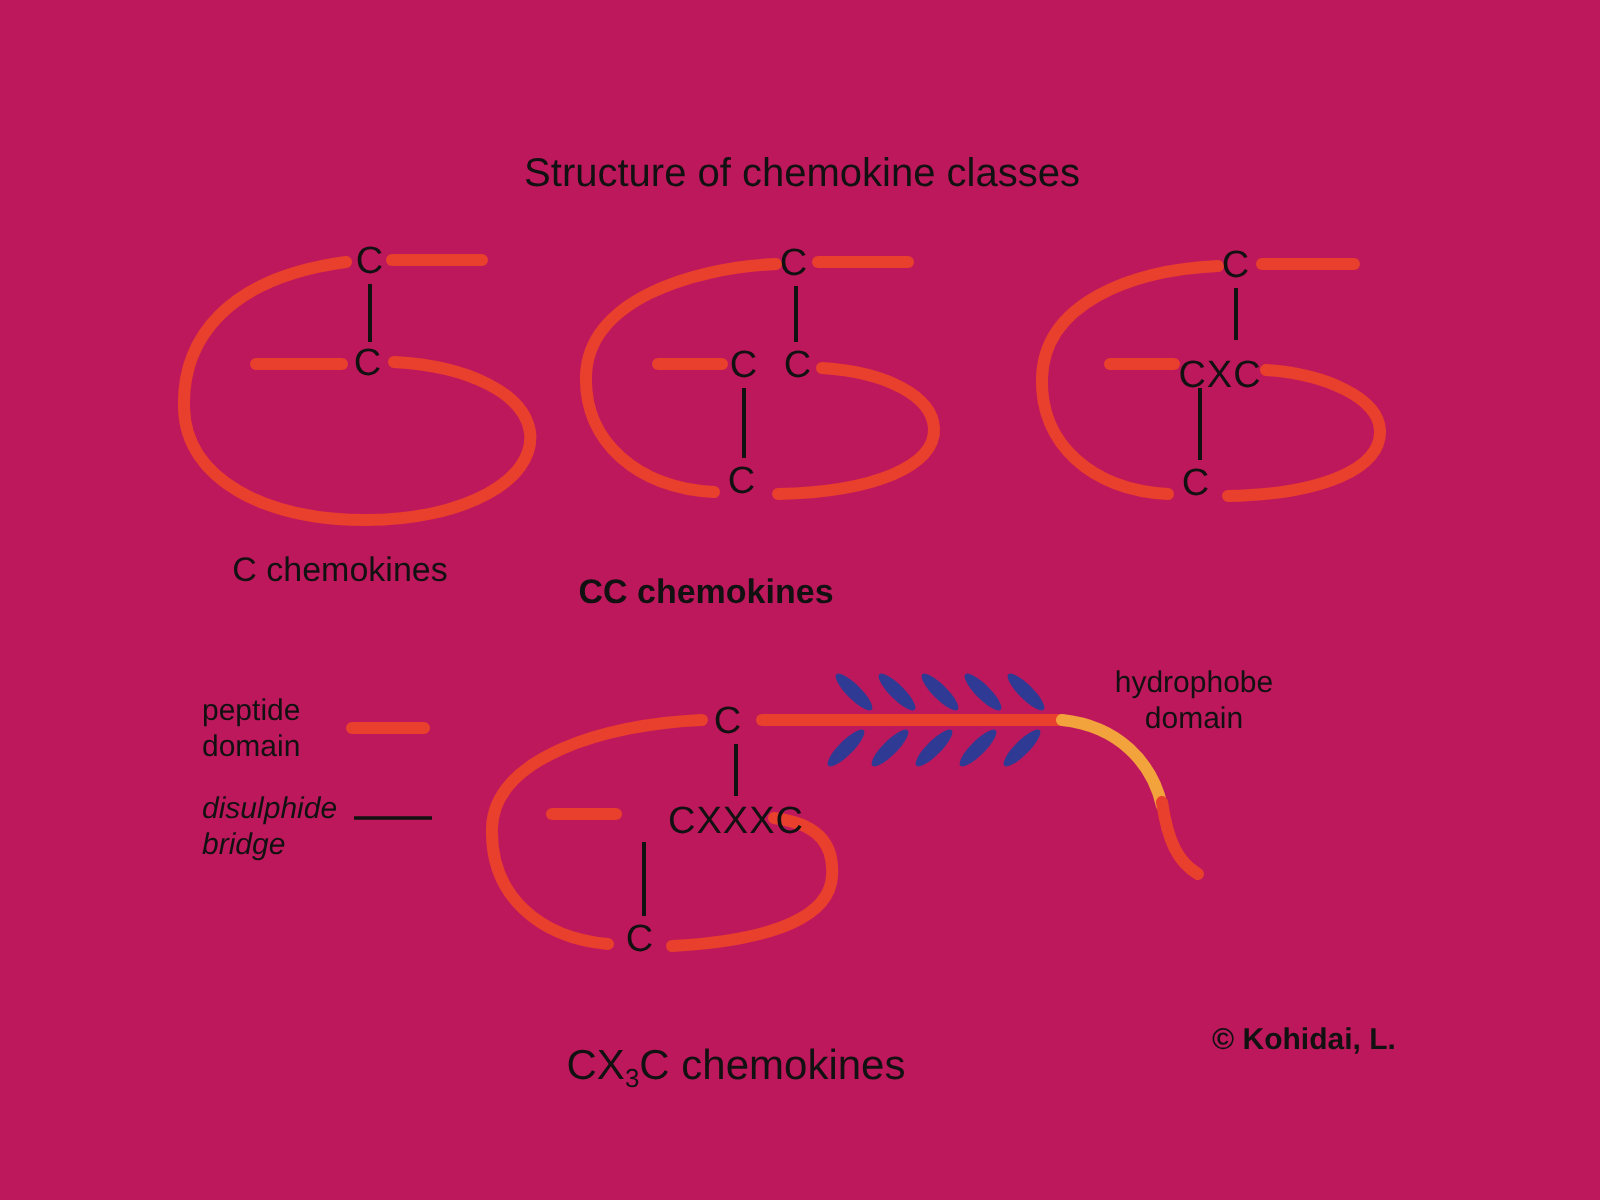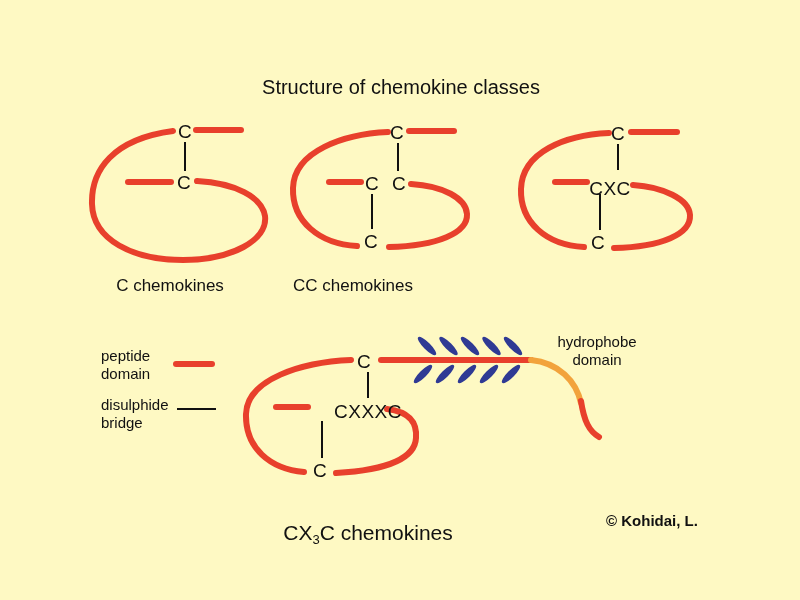--- a/index.html
+++ b/index.html
@@ -1,17 +1,17 @@
 <!DOCTYPE html>
 <html><head>
 <meta charset="utf-8">
 <style>
   html,body{margin:0;padding:0;background:#ffffff;}
   .canvas{
-    position:relative;width:800px;height:600px;background:#fef9c3;overflow:hidden;
+    position:relative;width:800px;height:600px;background:#be185d;overflow:hidden;
     font-family:"Liberation Sans","DejaVu Sans",sans-serif;color:#111;
   }
   .layer{position:absolute;left:0;top:0;}
   .txt{
     position:absolute;transform:translate(-50%,-50%);
     white-space:nowrap;color:#111;line-height:1;
   }
   .residue{font-size:19px;letter-spacing:0.5px;}
   .struct-label{font-size:17px;}
   .title{font-size:20px;}
@@ -92,31 +92,31 @@
   <div class="txt title" style="left:401px;top:87px;">Structure of chemokine classes</div>
 
   <div class="txt residue" style="left:185px;top:131px;">C</div>
   <div class="txt residue" style="left:184px;top:182px;">C</div>
   <div class="txt struct-label" style="left:170px;top:285px;">C chemokines</div>
 
   <div class="txt residue" style="left:397px;top:132px;">C</div>
   <div class="txt residue" style="left:372px;top:183px;">C</div>
   <div class="txt residue" style="left:399px;top:183px;">C</div>
   <div class="txt residue" style="left:371px;top:241px;">C</div>
-  <div class="txt struct-label" style="left:353px;top:285px;">CC chemokines</div>
+  <div class="txt struct-label" style="left:353px;top:296px;font-weight:bold;">CC chemokines</div>
 
   <div class="txt residue" style="left:618px;top:133px;">C</div>
   <div class="txt residue" style="left:610px;top:188px;">CXC</div>
   <div class="txt residue" style="left:598px;top:242px;">C</div>
 
   <div class="txt residue" style="left:364px;top:361px;">C</div>
   <div class="txt residue" style="left:345px;top:411px;margin-left:23px;">CXXXC</div>
   <div class="txt residue" style="left:320px;top:470px;">C</div>
   <div class="txt cx3c-label" style="left:368px;top:494px;margin-top:40px;"><span>CX</span><sub>3</sub><span>C chemokines</span></div>
 
   <div class="block" style="left:101px;top:347px;width:64px;">peptide domain</div>
-  <div class="block" style="left:101px;top:396px;width:80px;">disulphide bridge</div>
+  <div class="block" style="left:101px;top:396px;width:80px;font-style:italic;">disulphide bridge</div>
 
   <div class="block center" style="left:597px;top:333px;width:110px;">hydrophobe domain</div>
 
   <div class="credit" style="left:652px;top:520px;">© Kohidai, L.</div>
 
 </div>
 
 </body></html>

